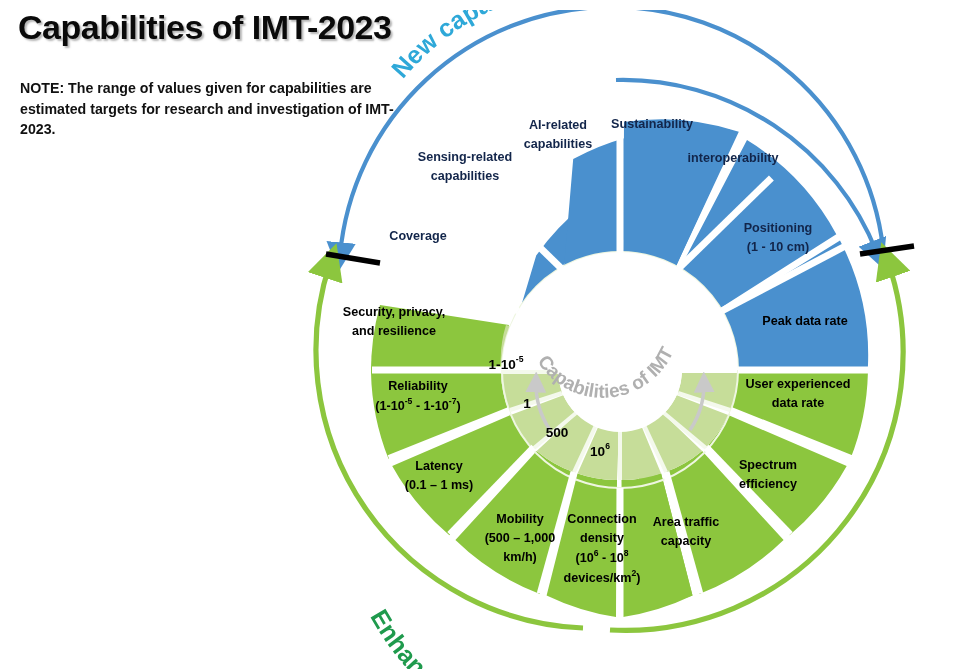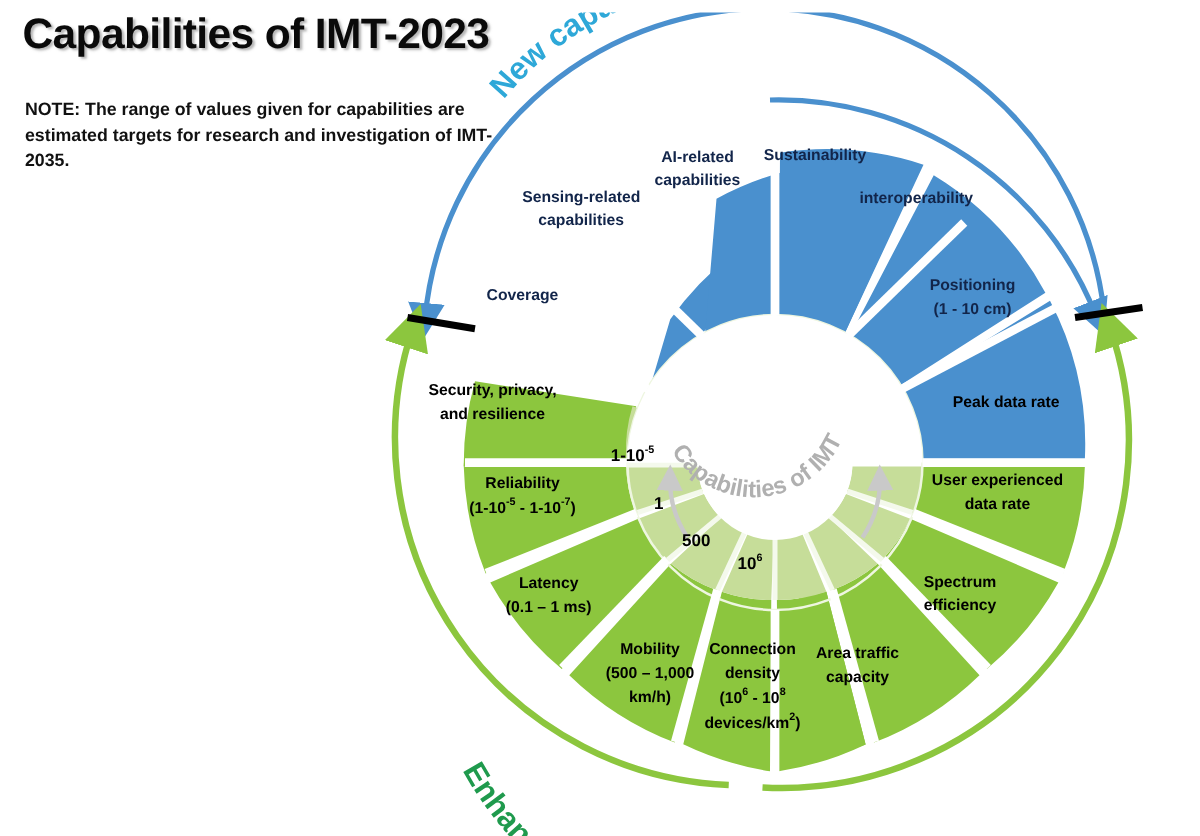--- a/index.html
+++ b/index.html
@@ -32,21 +32,21 @@
   .inner-label{fill:#000000;font-size:13.6px;font-weight:bold;}
   .arc-text-blue{fill:#2ea8d8;font-size:25px;font-weight:bold;font-family:"Liberation Sans", sans-serif;}
   .arc-text-green{fill:#1f9a4d;font-size:25px;font-weight:bold;font-family:"Liberation Sans", sans-serif;}
   .arc-text-gray{fill:#b0b0b0;font-size:19px;font-weight:bold;font-family:"Liberation Sans", sans-serif;}
   .sup{font-size:8.6px;baseline-shift:super;}
 </style>
 </head>
 <body>
 
 <div id="page-title">Capabilities of IMT-2023</div>
-<div id="note">NOTE: The range of values given for capabilities are estimated targets for research and investigation of IMT-2035.</div>
+<div id="note">NOTE: The range of values given for capabilities are estimated targets for research and investigation of IMT-2023.</div>
 
 <div id="wheel">
 <svg width="680" height="659" viewBox="0 0 680 659" xmlns="http://www.w3.org/2000/svg">
   <defs>
 
     <path id="arcTopBlue" d="M 60 250 A 262 262 0 0 1 600 236" fill="none"></path>
     <path id="arcBottomGreen" d="M 55 470 A 280 280 0 0 0 620 470" fill="none"></path>
     <path id="arcInnerGray" d="M 254 345 A 77 77 0 0 0 392 345" fill="none"></path>
 
     <marker id="blueHead" markerWidth="7" markerHeight="7" refX="3" refY="3.5" orient="auto">

